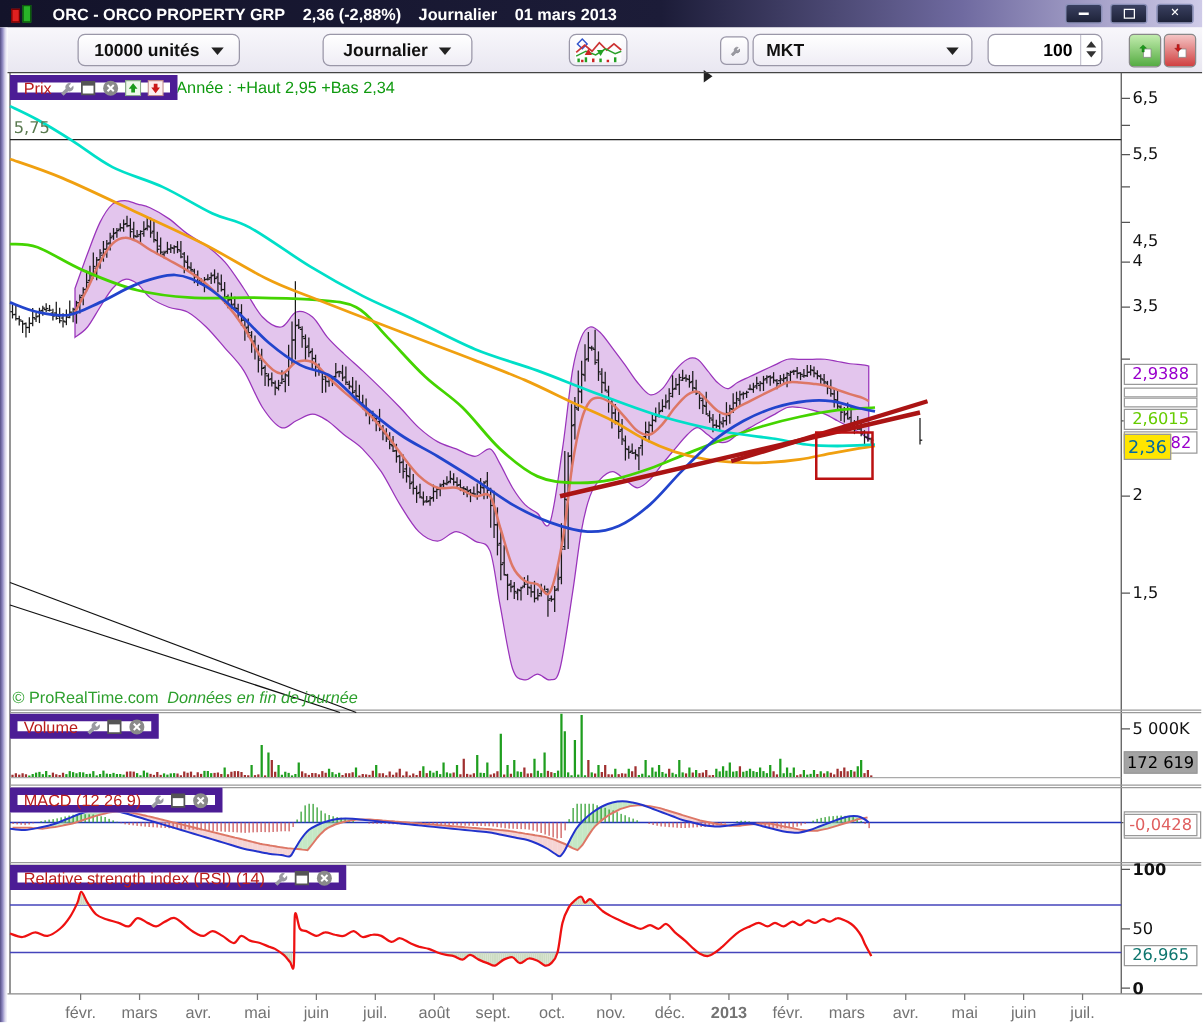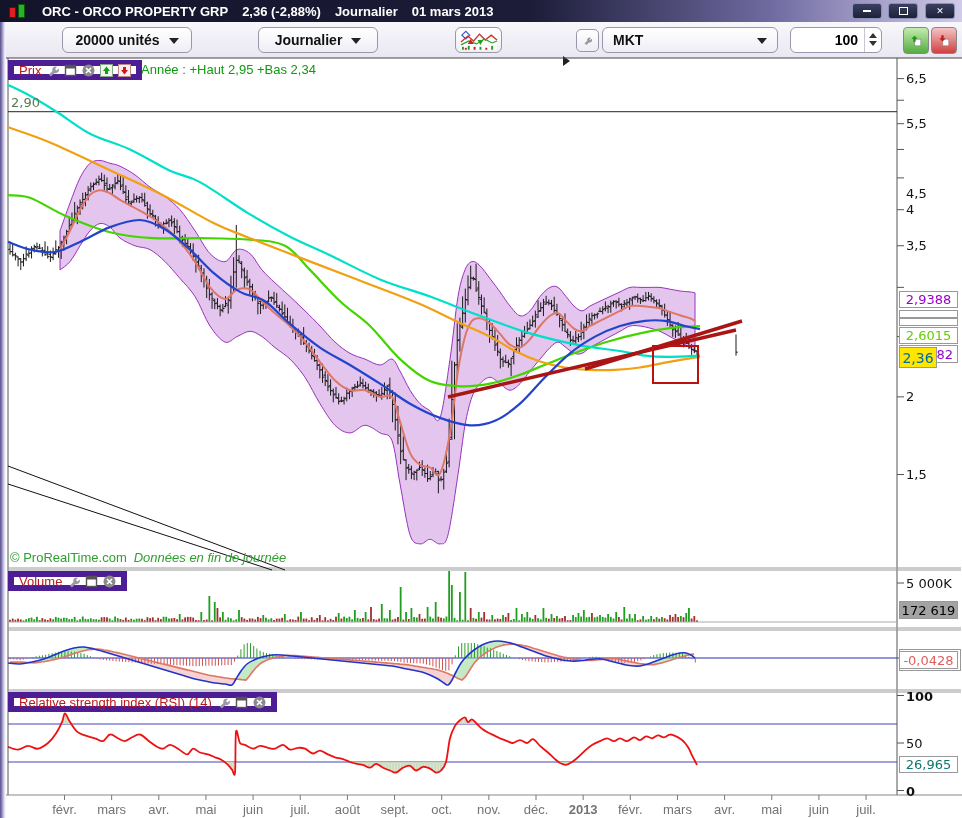--- a/index.html
+++ b/index.html
@@ -1840,21 +1840,21 @@
         <span class="wb-glyph-min"></span>
       </span>
     <span class="winbtn wb-max">
         <span class="wb-glyph-max"></span>
       </span>
     <span class="winbtn wb-close">✕</span>
   </div>
 
   <div class="toolbar">
     <button class="tb-btn" style="left:62px;width:130px;">
-      <span>20000 unités</span>
+      <span>10000 unités</span>
       <span class="caret"></span>
     </button>
     <button class="tb-btn" style="left:258px;width:120px;">
       <span>Journalier</span>
       <span class="caret"></span>
     </button>
     <button class="tb-btn chartbtn">
       <svg width="40" height="22" viewBox="0 0 40 22">
         <rect x="1" y="1" width="38" height="20" fill="#fdfdfd"></rect>
         <path d="M3 6 L7 2 L11 6 L7 10 Z" fill="none" stroke="#3355cc" stroke-width="1.2"></path>
@@ -1953,20 +1953,40 @@
         </svg>
       </span>
     <span class="hicon">
       <svg width="13" height="13" viewBox="0 0 13 13">
           <circle cx="6.5" cy="6.5" r="6" fill="#8a8a8a"></circle>
           <path d="M4 4 L9 9 M9 4 L4 9" stroke="#fff" stroke-width="1.6"></path>
         </svg>
       </span>
   </div>
 
+  <div class="ph ph-macd">
+    <span>MACD (12 26 9)</span>
+    <span class="hicon">
+      <svg width="13" height="13" viewBox="0 0 16 16">
+          <path d="M13.5 3.5 a4 4 0 0 0 -5.5 5 l-4.5 4.5 2.5 2.5 4.5 -4.5 a4 4 0 0 0 5 -5.5 l-2.5 2.5 -2 -2 z" fill="#9a9aa2"></path>
+        </svg>
+      </span>
+    <span class="hicon">
+      <svg width="13" height="13" viewBox="0 0 13 13">
+          <rect x="1.5" y="1.5" width="10" height="10" fill="#fff" stroke="#555" stroke-width="1.4"></rect>
+          <rect x="1.5" y="1.5" width="10" height="3" fill="#555"></rect>
+        </svg>
+      </span>
+    <span class="hicon">
+      <svg width="13" height="13" viewBox="0 0 13 13">
+          <circle cx="6.5" cy="6.5" r="6" fill="#8a8a8a"></circle>
+          <path d="M4 4 L9 9 M9 4 L4 9" stroke="#fff" stroke-width="1.6"></path>
+        </svg>
+      </span>
+  </div>
 
   <div class="ph ph-rsi">
     <span>Relative strength index (RSI) (14)</span>
     <span class="hicon">
       <svg width="13" height="13" viewBox="0 0 16 16">
           <path d="M13.5 3.5 a4 4 0 0 0 -5.5 5 l-4.5 4.5 2.5 2.5 4.5 -4.5 a4 4 0 0 0 5 -5.5 l-2.5 2.5 -2 -2 z" fill="#9a9aa2"></path>
         </svg>
       </span>
     <span class="hicon">
       <svg width="13" height="13" viewBox="0 0 13 13">
@@ -1976,21 +1996,21 @@
       </span>
     <span class="hicon">
       <svg width="13" height="13" viewBox="0 0 13 13">
           <circle cx="6.5" cy="6.5" r="6" fill="#8a8a8a"></circle>
           <path d="M4 4 L9 9 M9 4 L4 9" stroke="#fff" stroke-width="1.6"></path>
         </svg>
       </span>
   </div>
 
   <div class="annee">Année : +Haut 2,95 +Bas 2,34</div>
-  <div class="hline-label">2,90</div>
+  <div class="hline-label">5,75</div>
   <div class="copyright">
     <span>© ProRealTime.com</span><span class="ital">Données en fin de journée</span>
   </div>
 
   <div>
     <div id="priceAxisLabels">
         <span class="axis-num" style="top: 70.6134px;">6,5</span>
         <span class="axis-num" style="top: 115.718px;">5,5</span>
         <span class="axis-num" style="top: 169.899px; margin-top: 16px;">4,5</span>
         <span class="axis-num" style="top: 201.701px;">4</span>

